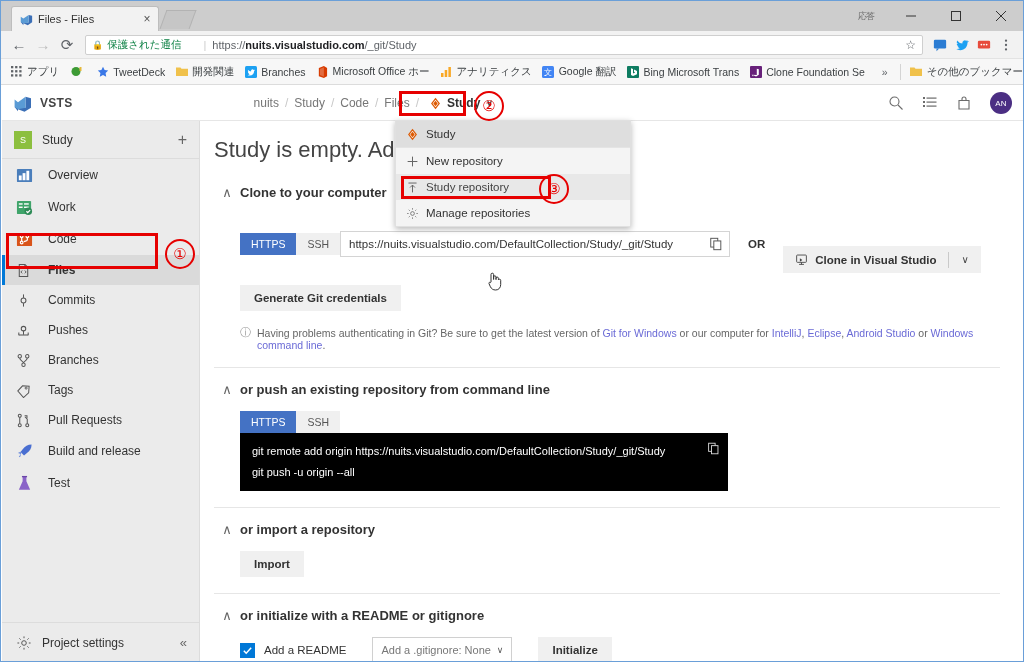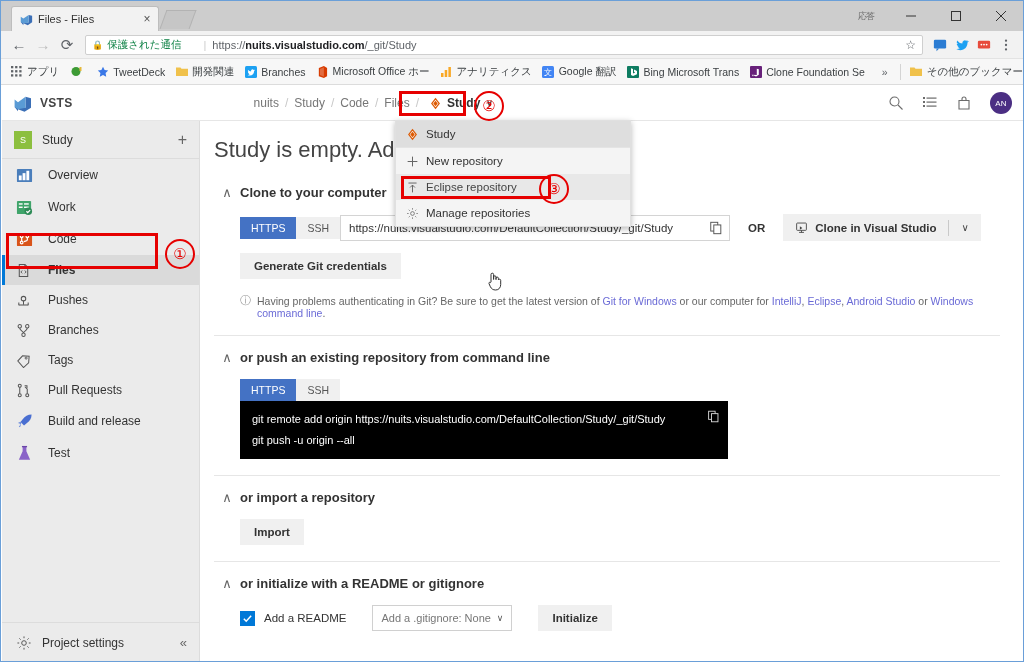--- a/index.html
+++ b/index.html
@@ -387,20 +387,21 @@
     font-weight: bold;
     color: #333;
     padding: 7px 14px;
     cursor: pointer;
     font-family: "Liberation Sans", sans-serif;
   }
   .clone-vs {
     display: flex; align-items: center;
     background: #f0f0f0;
     cursor: pointer;
+    margin-top: 32px;
   }
   .clone-vs .cv-main {
     display: flex; align-items: center;
     padding: 7px 12px;
     font-size: 11.5px; font-weight: bold; color: #333;
   }
   .clone-vs .cv-ico { margin-right: 7px; display:flex; }
   .clone-vs .cv-sep { width: 1px; height: 16px; background: #c9c9c9; }
   .clone-vs .cv-chev { padding: 7px 12px; font-size: 10px; color:#444; }
 
@@ -831,20 +832,30 @@
             <span class="ni-ico">
               <svg width="15" height="15" viewBox="0 0 16 16">
                   <path d="M3.5 1.5h6l3 3v10h-9z" fill="none" stroke="#555" stroke-width="1.1"></path>
                   <path d="M9.5 1.5v3h3" fill="none" stroke="#555" stroke-width="1.1"></path>
                   <path d="M6.6 8l-1.4 1.6L6.6 11M9.4 8l1.4 1.6L9.4 11" fill="none" stroke="#555" stroke-width="1"></path>
                 </svg>
             </span>
             <span>Files</span>
           </div>
 
+          <div class="nav-item sub">
+            <span class="ni-ico">
+              <svg width="15" height="15" viewBox="0 0 16 16">
+                  <circle cx="8" cy="8" r="2.6" fill="none" stroke="#555" stroke-width="1.1"></circle>
+                  <line x1="8" y1="1.5" x2="8" y2="5.2" stroke="#555" stroke-width="1.1"></line>
+                  <line x1="8" y1="10.8" x2="8" y2="14.5" stroke="#555" stroke-width="1.1"></line>
+                </svg>
+            </span>
+            <span>Commits</span>
+          </div>
 
           <div class="nav-item sub">
             <span class="ni-ico">
               <svg width="15" height="15" viewBox="0 0 16 16">
                   <circle cx="8" cy="6" r="2.4" fill="none" stroke="#555" stroke-width="1.1"></circle>
                   <line x1="8" y1="8.4" x2="8" y2="12.5" stroke="#555" stroke-width="1.1"></line>
                   <line x1="3" y1="10" x2="3" y2="13" stroke="#555" stroke-width="1.1"></line>
                   <line x1="13" y1="10" x2="13" y2="13" stroke="#555" stroke-width="1.1"></line>
                   <line x1="3" y1="12.8" x2="13" y2="12.8" stroke="#555" stroke-width="1.1"></line>
                 </svg>
@@ -1067,21 +1078,21 @@
         <span>New repository</span>
       </div>
       <div class="dd-item hovered">
         <span class="dd-ico">
           <svg width="13" height="13" viewBox="0 0 16 16">
               <line x1="3" y1="2.5" x2="13" y2="2.5" stroke="#666" stroke-width="1.2"></line>
               <line x1="8" y1="5" x2="8" y2="14" stroke="#666" stroke-width="1.2"></line>
               <path d="M5 8l3-3 3 3" fill="none" stroke="#666" stroke-width="1.2"></path>
             </svg>
         </span>
-        <span>Eclipse repository</span>
+        <span>Study repository</span>
       </div>
       <div class="dd-item">
         <span class="dd-ico">
           <svg width="13" height="13" viewBox="0 0 18 18">
               <g fill="none" stroke="#666" stroke-width="1.1">
                 <circle cx="9" cy="9" r="2.6"></circle>
                 <path d="M9 1.6v2M9 14.4v2M1.6 9h2M14.4 9h2M3.8 3.8l1.4 1.4M12.8 12.8l1.4 1.4M14.2 3.8l-1.4 1.4M5.2 12.8l-1.4 1.4"></path>
               </g>
             </svg>
         </span>

